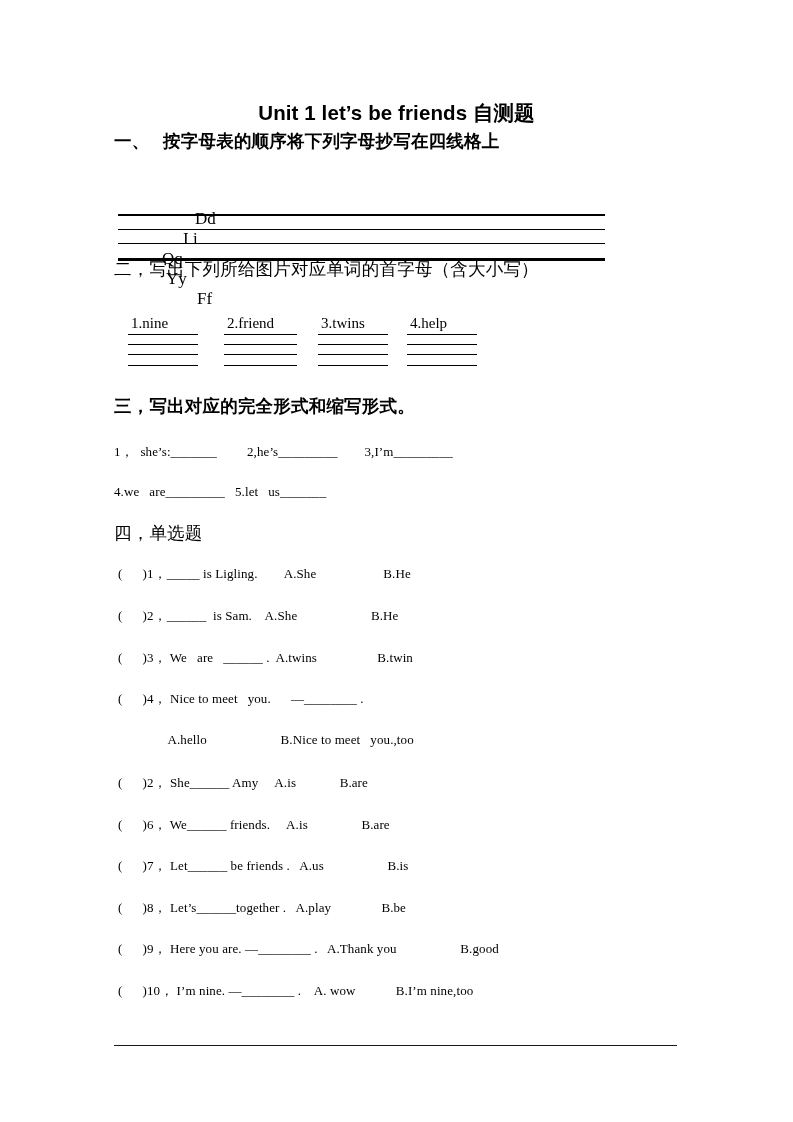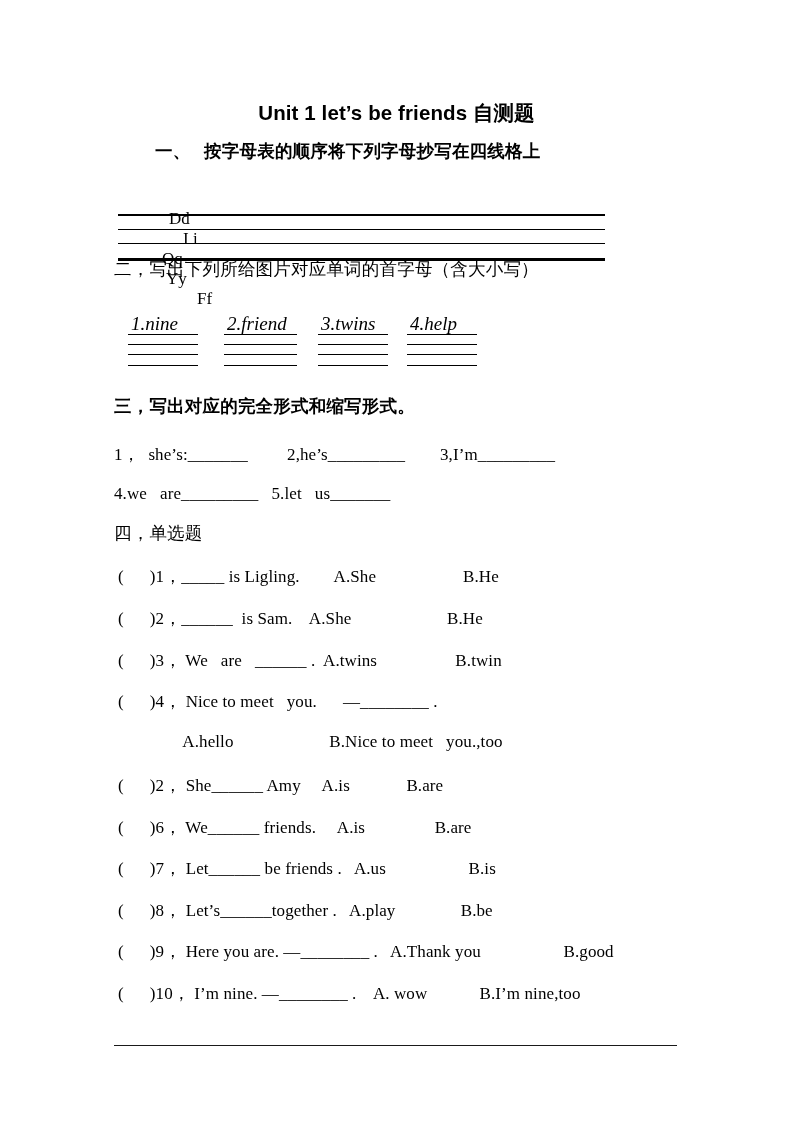--- a/index.html
+++ b/index.html
@@ -78,47 +78,46 @@
     position: absolute;
     left: 128px; top: 314px;
     width: 560px;
     height: 55px;
   }
   .word-item {
     position: absolute;
     top: 0;
   }
   .word-label {
-    font-size: 19px;
+    font-size: 15px;
     white-space: pre;
     display: block;
     line-height: 19px;
     padding-left: 3px;
-    font-style: italic;
   }
   .grid-small {
     position: relative;
     height: 33px;
     margin-top: 1px;
   }
   .grid-small .ln {
     position: absolute;
     left: 0; width: 100%;
     height: 1.2px;
     background: #000;
   }
   .grid-small .ln.s1 { top: 0px; }
   .grid-small .ln.s2 { top: 10px; }
   .grid-small .ln.s3 { top: 20px; }
   .grid-small .ln.s4 { top: 31px; }
 
   
   .tline {
     position: absolute;
-    font-size: 17px;
+    font-size: 13px;
     white-space: pre;
     letter-spacing: 0.1px;
   }
 
   
 
   
   .bottom-rule {
     position: absolute;
     left: 114px;
@@ -128,24 +127,24 @@
     background: #1a1a1a;
   }
 </style>
 </head>
 <body>
 
 <div class="page">
 
   <div class="doc-title">Unit 1 let’s be friends 自测题</div>
 
-  <div class="sec-heading bold" style="left:114px; top:139px;margin-left:41px;">一、   按字母表的顺序将下列字母抄写在四线格上</div>
+  <div class="sec-heading bold" style="left:114px; top:129px;">一、   按字母表的顺序将下列字母抄写在四线格上</div>
 
   <div class="letters-row">
-    <span style="margin-left:34px;font-family:Liberation Serif, serif;">Dd</span>
+    <span style="margin-left:60px;font-family:Liberation Serif, serif;">Dd</span>
     <span style="margin-left:48px;">I i</span>
     <span style="margin-left:27px;">Qq</span>
     <span style="margin-left:31px;">Yy</span>
     <span style="margin-left:62px;">Ff</span>
   </div>
 
   <div class="grid-big">
     <div class="ln l1"></div>
     <div class="ln l2"></div>
     <div class="ln l3"></div>

